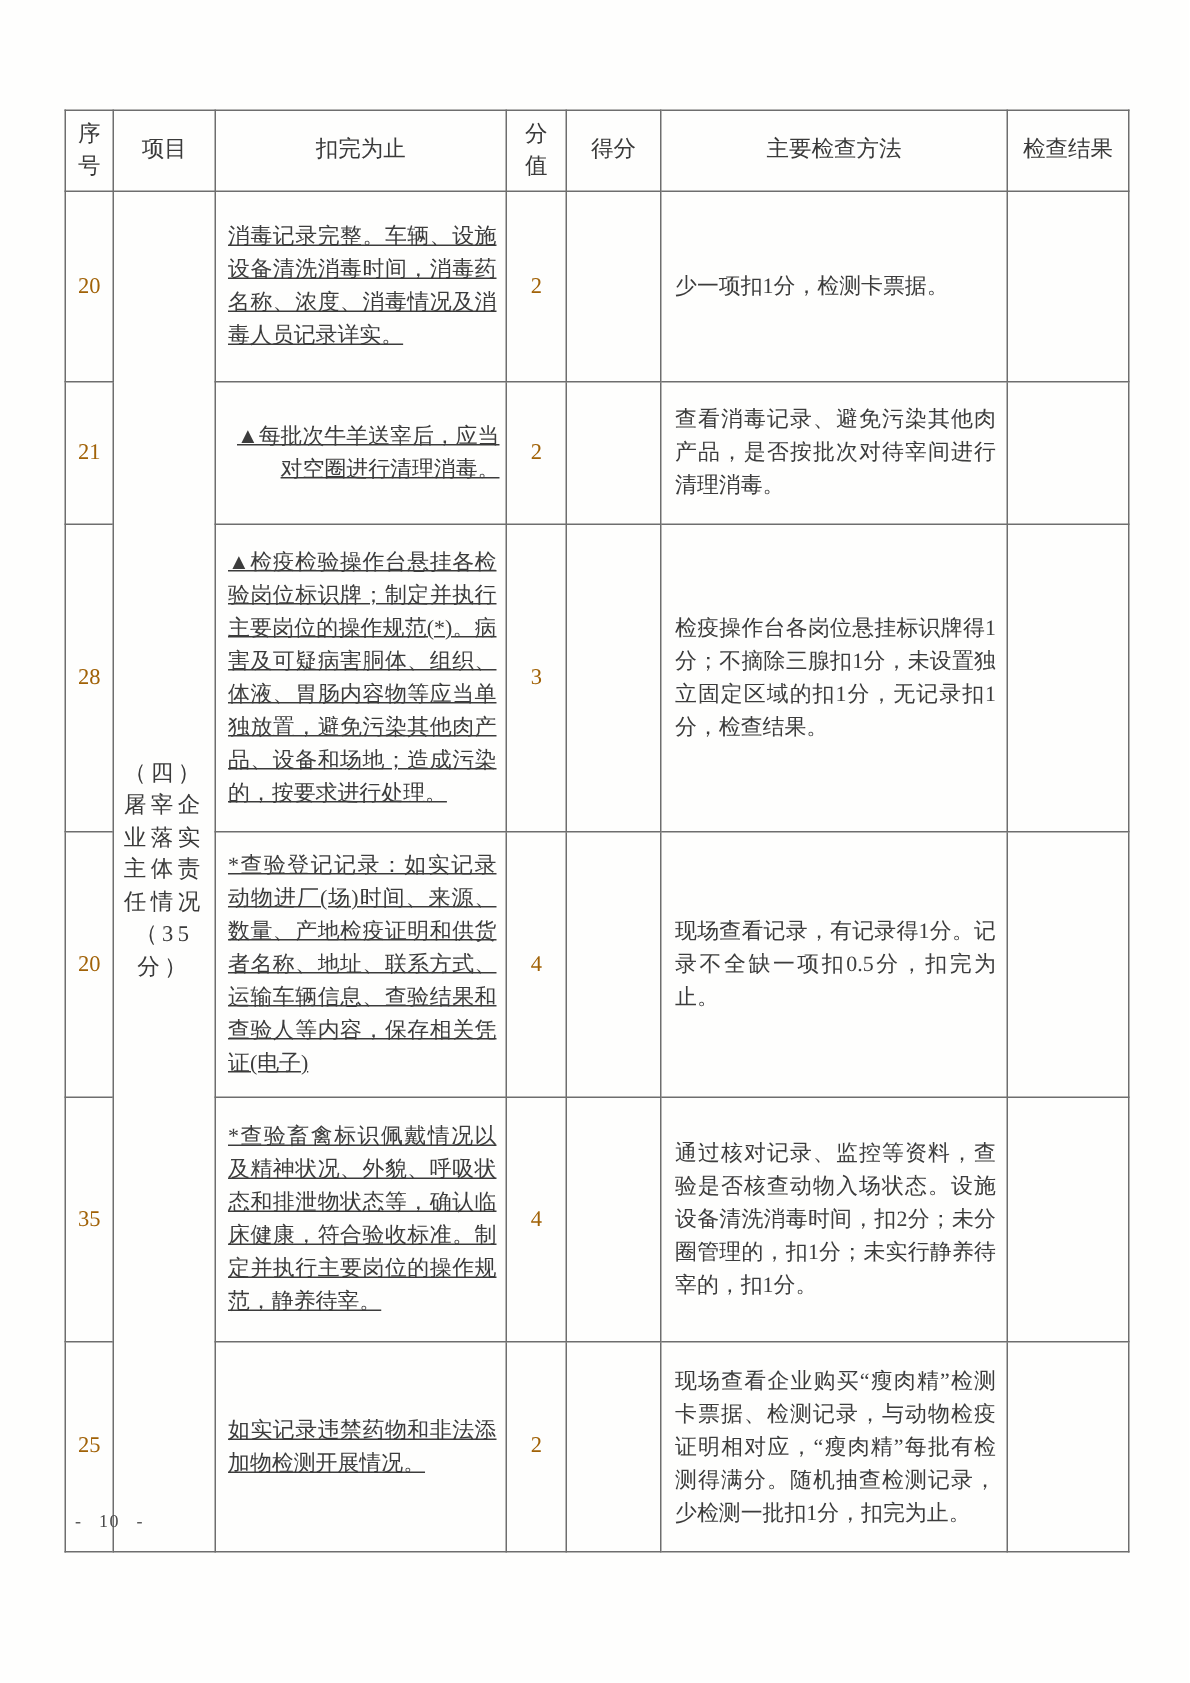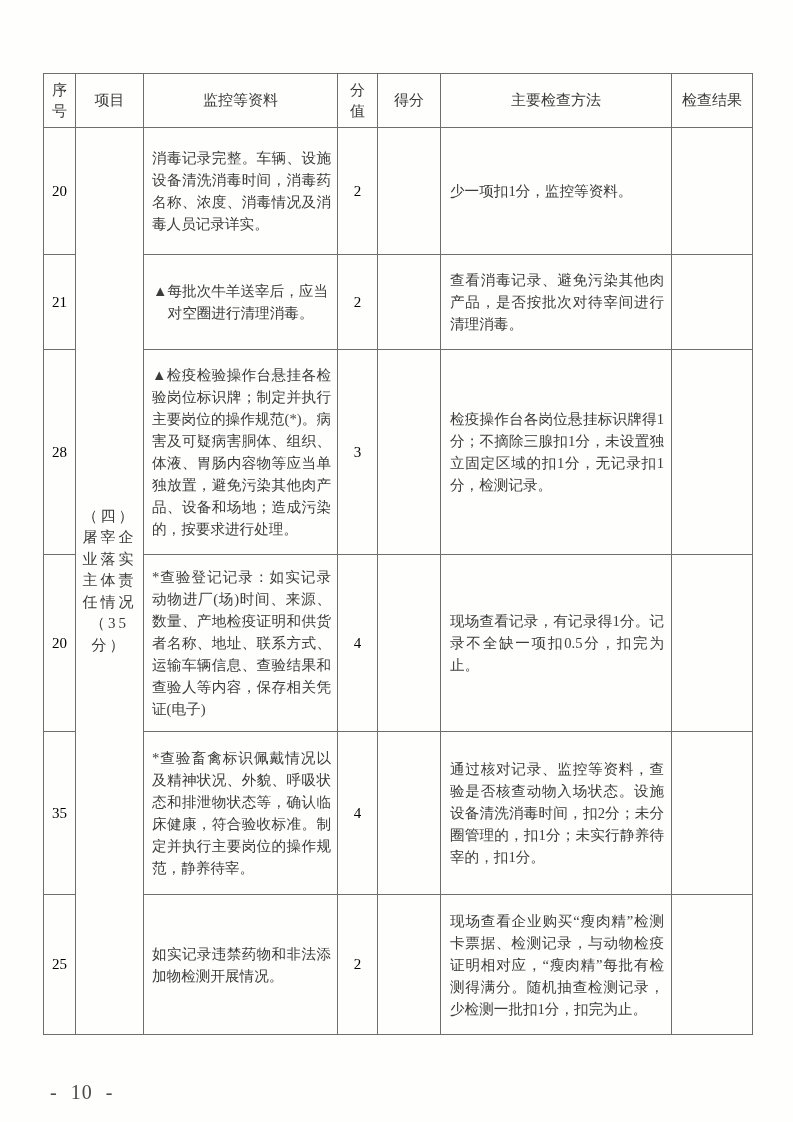--- a/index.html
+++ b/index.html
@@ -36,51 +36,52 @@
   .rh-head { height: 54px; }
   .rh-20 { height: 127px; }
   .rh-21 { height: 95px; }
   .rh-22 { height: 205px; }
   .rh-23 { height: 177px; }
   .rh-24 { height: 163px; }
   .rh-25 { height: 140px; }
   .c-num {
     text-align: center;
     font-size: 15px;
-    color: #000000;
+    color: #a16207;
   }
   .c-project {
     text-align: center;
     font-size: 15px;
     line-height: 21.5px;
     letter-spacing: 3px;
     white-space: pre-line;
     color: #3a3a3a;
   }
   .c-req {
     font-size: 14.6px;
     line-height: 22px;
     text-align: justify;
     padding: 5px 6px 5px 8px;
+    text-decoration: underline;
   }
   .c-req.centered {
-    text-align: center;
+    text-align: right;
     padding: 5px 4px;
   }
   .c-method {
     font-size: 14.6px;
     line-height: 22px;
     text-align: justify;
     padding: 5px 7px 5px 9px;
   }
   .page-number {
     position: absolute;
     left: 50px;
-    top: 1081px;
-    font-size: 20px;
+    top: 1007px;
+    font-size: 12px;
     letter-spacing: 1px;
     word-spacing: 7px;
     color: #4a4a4a;
   }
 </style>
 </head>
 <body>
 
 <div class="page">
 
@@ -92,58 +93,58 @@
       <col style="width:40px">
       <col style="width:63px">
       <col style="width:231px">
       <col style="width:81px">
     </colgroup>
     <thead>
       <tr class="rh-head">
         <th>序
 号</th>
         <th>项目</th>
-        <th>监控等资料</th>
+        <th>扣完为止</th>
         <th>分
 值</th>
         <th>得分</th>
         <th>主要检查方法</th>
         <th>检查结果</th>
       </tr>
     </thead>
     <tbody>
       <tr class="rh-20">
         <td class="c-num">20</td>
         <td class="c-project" rowspan="6">（四）
 屠宰企
 业落实
 主体责
 任情况
 （35
 分）</td>
         <td class="c-req">消毒记录完整。车辆、设施设备清洗消毒时间，消毒药名称、浓度、消毒情况及消毒人员记录详实。</td>
         <td class="c-num">2</td>
         <td class="c-num"></td>
-        <td class="c-method">少一项扣1分，监控等资料。</td>
+        <td class="c-method">少一项扣1分，检测卡票据。</td>
         <td class="c-num"></td>
       </tr>
       <tr class="rh-21">
         <td class="c-num">21</td>
         <td class="c-req centered">▲每批次牛羊送宰后，应当对空圈进行清理消毒。</td>
         <td class="c-num">2</td>
         <td class="c-num"></td>
         <td class="c-method">查看消毒记录、避免污染其他肉产品，是否按批次对待宰间进行清理消毒。</td>
         <td class="c-num"></td>
       </tr>
       <tr class="rh-22">
         <td class="c-num">28</td>
         <td class="c-req">▲检疫检验操作台悬挂各检验岗位标识牌；制定并执行主要岗位的操作规范(*)。病害及可疑病害胴体、组织、体液、胃肠内容物等应当单独放置，避免污染其他肉产品、设备和场地；造成污染的，按要求进行处理。</td>
         <td class="c-num">3</td>
         <td class="c-num"></td>
-        <td class="c-method">检疫操作台各岗位悬挂标识牌得1分；不摘除三腺扣1分，未设置独立固定区域的扣1分，无记录扣1分，检测记录。</td>
+        <td class="c-method">检疫操作台各岗位悬挂标识牌得1分；不摘除三腺扣1分，未设置独立固定区域的扣1分，无记录扣1分，检查结果。</td>
         <td class="c-num"></td>
       </tr>
       <tr class="rh-23">
         <td class="c-num">20</td>
         <td class="c-req">*查验登记记录：如实记录动物进厂(场)时间、来源、数量、产地检疫证明和供货者名称、地址、联系方式、运输车辆信息、查验结果和查验人等内容，保存相关凭证(电子)</td>
         <td class="c-num">4</td>
         <td class="c-num"></td>
         <td class="c-method">现场查看记录，有记录得1分。记录不全缺一项扣0.5分，扣完为止。</td>
         <td class="c-num"></td>
       </tr>

